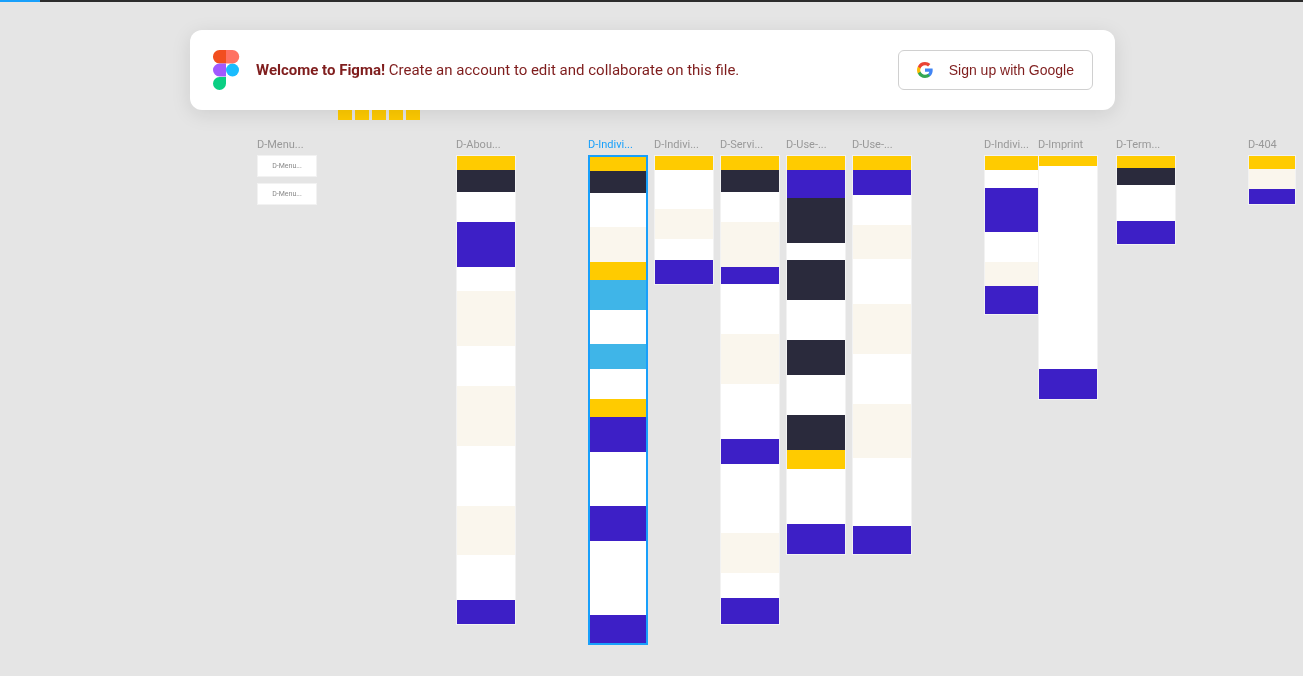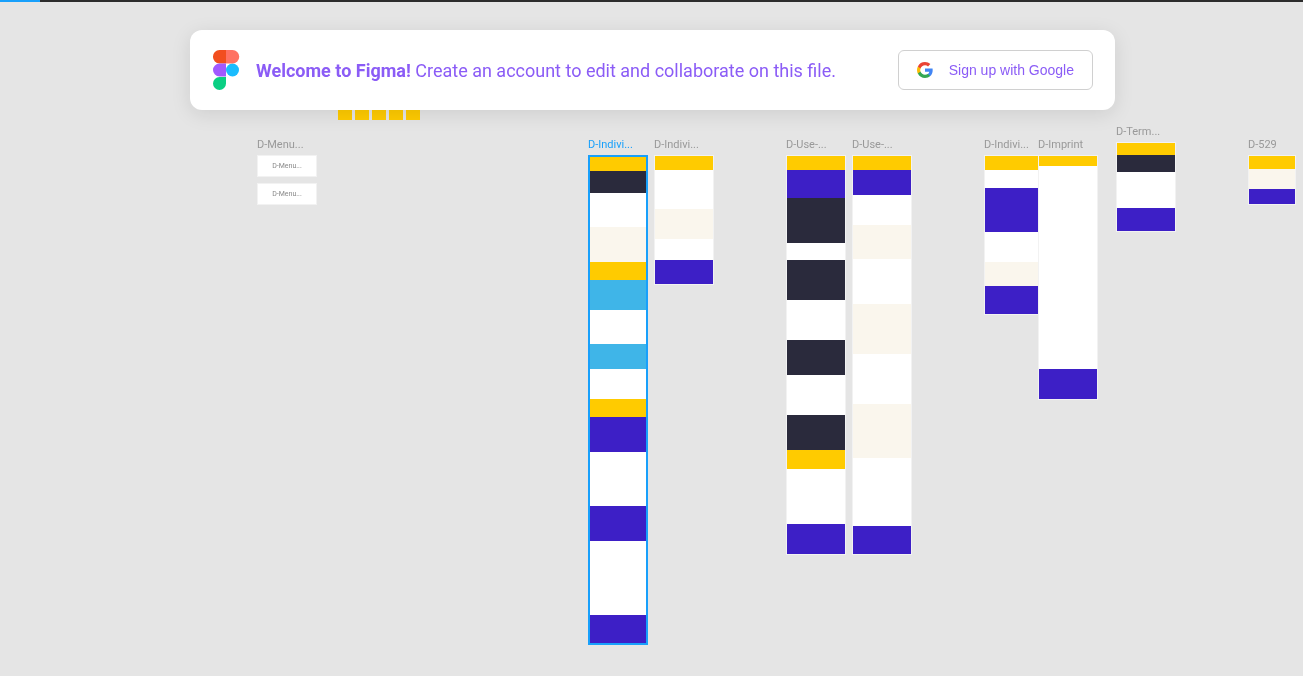--- a/index.html
+++ b/index.html
@@ -40,39 +40,39 @@
 }
 .figma-logo {
   width: 28px;
   height: 40px;
   flex-shrink: 0;
   position: relative;
 }
 .figma-logo svg { width: 100%; height: 100%; }
 .welcome-text {
   flex: 1;
-  font-size: 18px;
-  color: #8b5cf6;
+  font-size: 15px;
+  color: #7f1d1d;
 }
 .welcome-text b { font-weight: 700; }
 .btn {
   height: 40px;
   border-radius: 6px;
   font-size: 14px;
   font-weight: 500;
   display: flex;
   align-items: center;
   padding: 0 18px;
   cursor: pointer;
   white-space: nowrap;
 }
 .btn-google {
   background: #fff;
   border: 1px solid #d0d0d0;
-  color: #8b5cf6;
+  color: #7f1d1d;
   gap: 16px;
 }
 .btn-email {
   background: #0fb968;
   border: none;
   color: #fff;
   font-weight: 600;
 }
 .google-icon {
   width: 16px; height: 16px;
@@ -145,20 +145,37 @@
           <span>D-Menu...</span>
         </div>
       <div class="frame-thumb" style="height:22px; display:flex; align-items:center; justify-content:center; font-size:7px; color:#888;">
           <span>D-Menu...</span>
         </div>
     </div>
   </div>
 
 
 
+  <div class="frame-group" style="left:456px; top:136px; width:60px;">
+    <div class="frame-label">D-Abou...</div>
+    <div class="frame-thumb mini-page" style="height:470px;">
+      <div class="stripe mp-yellow" style="height:14px;"></div>
+      <div class="stripe mp-dark" style="height:22px;"></div>
+      <div class="stripe mp-white" style="height:30px;"></div>
+      <div class="stripe mp-indigo" style="height:45px;"></div>
+      <div class="stripe mp-white" style="height:25px;"></div>
+      <div class="stripe mp-cream" style="height:55px;"></div>
+      <div class="stripe mp-white" style="height:40px;"></div>
+      <div class="stripe mp-cream" style="height:60px;"></div>
+      <div class="stripe mp-white" style="height:60px;"></div>
+      <div class="stripe mp-cream" style="height:50px;"></div>
+      <div class="stripe mp-white" style="height:45px;"></div>
+      <div class="stripe mp-indigo" style="height:24px;"></div>
+    </div>
+  </div>
 
 
   <div class="frame-group" style="left:588px; top:136px; width:60px;">
     <div class="frame-label selected">D-Indivi...</div>
     <div class="frame-thumb selected mini-page" style="height:490px;">
       <div class="stripe mp-yellow" style="height:14px;"></div>
       <div class="stripe mp-dark" style="height:22px;"></div>
       <div class="stripe mp-white" style="height:35px;"></div>
       <div class="stripe mp-cream" style="height:35px;"></div>
       <div class="stripe mp-yellow" style="height:18px;"></div>
@@ -179,20 +196,38 @@
     <div class="frame-label">D-Indivi...</div>
     <div class="frame-thumb mini-page" style="height:130px;">
       <div class="stripe mp-yellow" style="height:14px;"></div>
       <div class="stripe mp-white" style="height:40px;"></div>
       <div class="stripe mp-cream" style="height:30px;"></div>
       <div class="stripe mp-white" style="height:22px;"></div>
       <div class="stripe mp-indigo" style="height:24px;"></div>
     </div>
   </div>
 
+  <div class="frame-group" style="left:720px; top:136px; width:60px;">
+    <div class="frame-label">D-Servi...</div>
+    <div class="frame-thumb mini-page" style="height:470px;">
+      <div class="stripe mp-yellow" style="height:14px;"></div>
+      <div class="stripe mp-dark" style="height:22px;"></div>
+      <div class="stripe mp-white" style="height:30px;"></div>
+      <div class="stripe mp-cream" style="height:45px;"></div>
+      <div class="stripe mp-indigo" style="height:18px;"></div>
+      <div class="stripe mp-white" style="height:50px;"></div>
+      <div class="stripe mp-cream" style="height:50px;"></div>
+      <div class="stripe mp-white" style="height:55px;"></div>
+      <div class="stripe mp-indigo" style="height:25px;"></div>
+      <div class="stripe mp-white" style="height:70px;"></div>
+      <div class="stripe mp-cream" style="height:40px;"></div>
+      <div class="stripe mp-white" style="height:25px;"></div>
+      <div class="stripe mp-indigo" style="height:26px;"></div>
+    </div>
+  </div>
 
   <div class="frame-group" style="left:786px; top:136px; width:60px;">
     <div class="frame-label">D-Use-...</div>
     <div class="frame-thumb mini-page" style="height:400px;">
       <div class="stripe mp-yellow" style="height:14px;"></div>
       <div class="stripe mp-indigo" style="height:28px;"></div>
       <div class="stripe mp-dark" style="height:45px;"></div>
       <div class="stripe mp-white" style="height:18px;"></div>
       <div class="stripe mp-dark" style="height:40px;"></div>
       <div class="stripe mp-white" style="height:40px;"></div>
@@ -236,33 +271,33 @@
 
   <div class="frame-group" style="left:1038px; top:136px; width:60px;">
     <div class="frame-label">D-Imprint</div>
     <div class="frame-thumb mini-page" style="height:245px;">
       <div class="stripe mp-yellow" style="height:10px;"></div>
       <div class="stripe mp-white" style="height:205px;"></div>
       <div class="stripe mp-indigo" style="height:30px;"></div>
     </div>
   </div>
 
-  <div class="frame-group" style="left:1116px; top:123px; width:60px;">
+  <div class="frame-group" style="left:1116px; top:136px; width:60px;">
     <div class="frame-label">D-Term...</div>
     <div class="frame-thumb mini-page" style="height:90px;">
       <div class="stripe mp-yellow" style="height:12px;"></div>
       <div class="stripe mp-dark" style="height:18px;"></div>
       <div class="stripe mp-white" style="height:36px;"></div>
       <div class="stripe mp-indigo" style="height:24px;"></div>
     </div>
   </div>
 
 
   <div class="frame-group" style="left:1248px; top:136px; width:48px;">
-    <div class="frame-label">D-529</div>
+    <div class="frame-label">D-404</div>
     <div class="frame-thumb mini-page" style="height:50px;">
       <div class="stripe mp-yellow" style="height:14px;"></div>
       <div class="stripe mp-cream" style="height:20px;"></div>
       <div class="stripe mp-indigo" style="height:16px;"></div>
     </div>
   </div>
 
   <div class="dimension-badge" style="left:580px; top:676px;text-align:center;">
     <span>1440 × 12149</span>
   </div>

